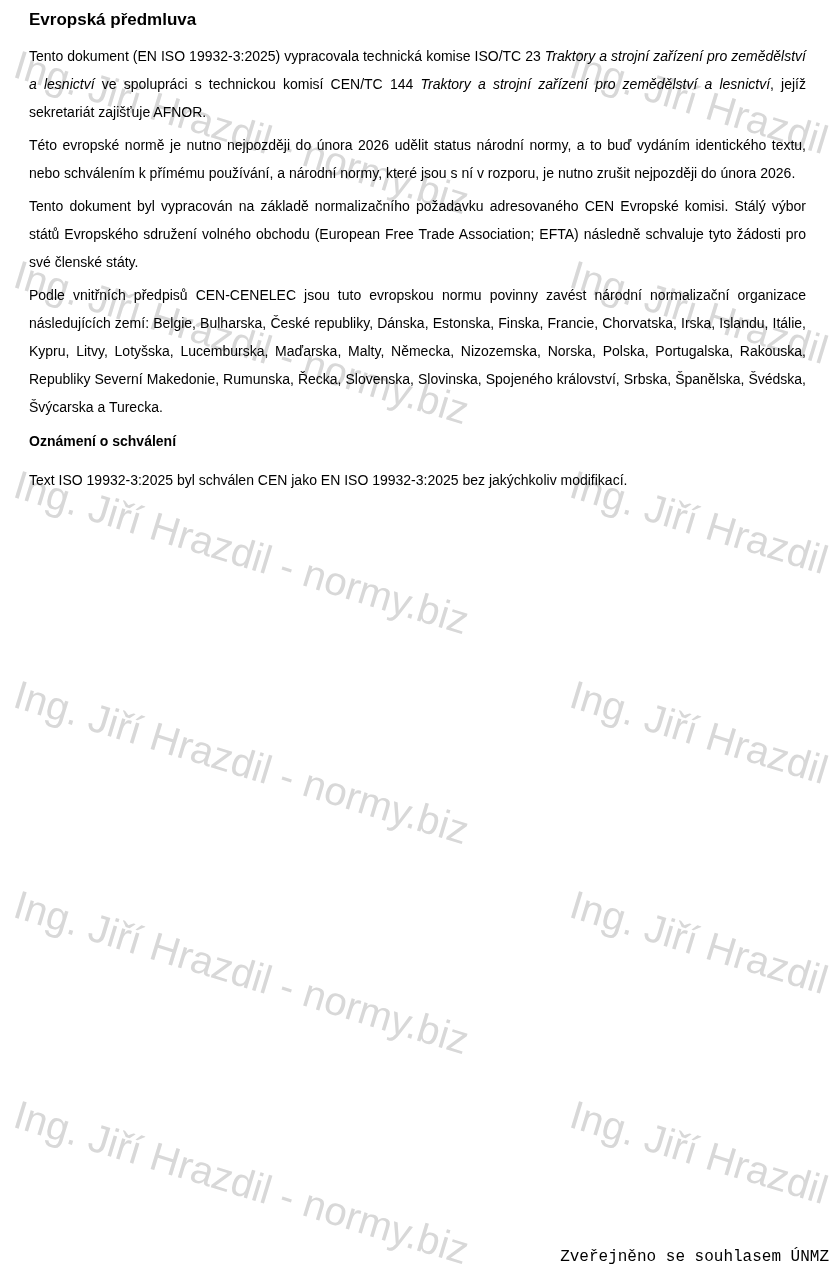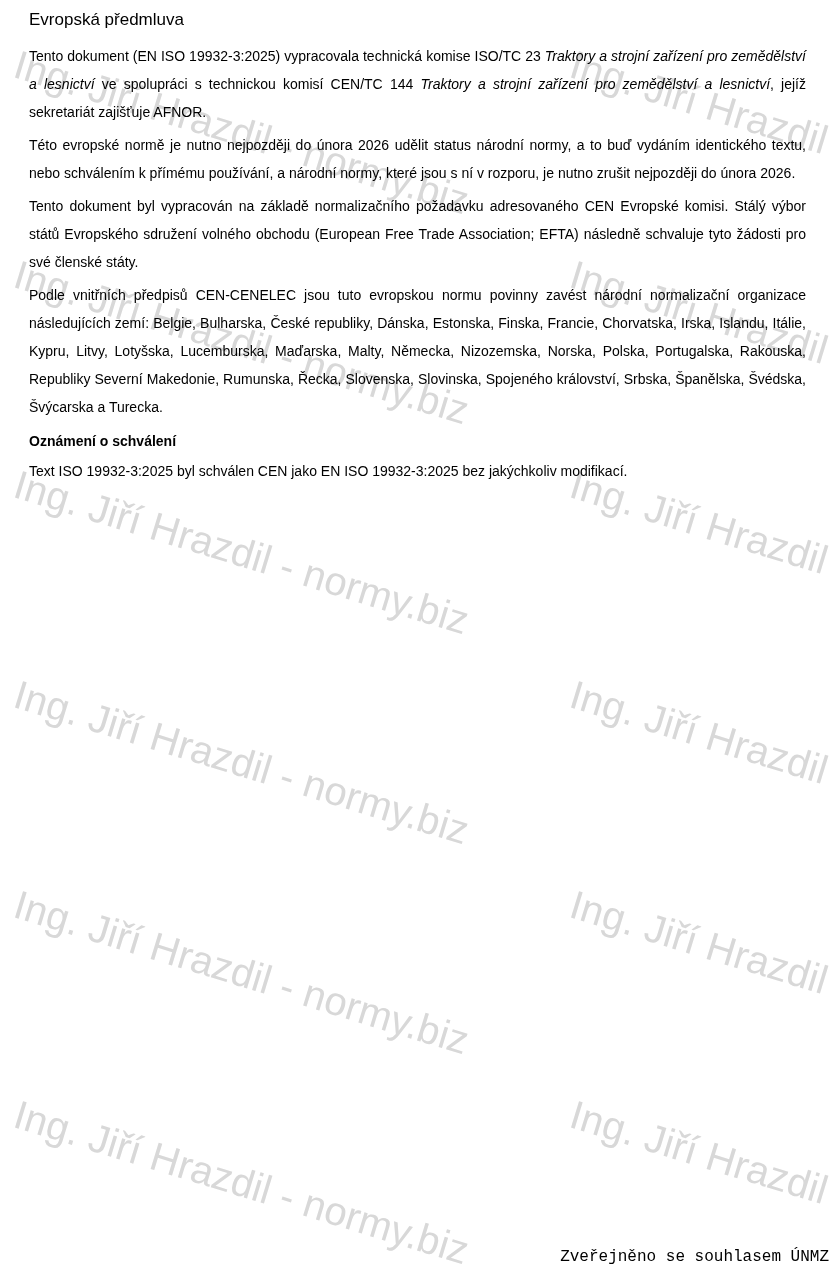--- a/index.html
+++ b/index.html
@@ -37,36 +37,36 @@
   .src-header {
     text-align: center;
     font-family: "Liberation Mono", monospace;
     font-size: 16px;
     line-height: 19px;
     color: #000;
   }
   h1.doc-title {
     font-size: 17px;
     line-height: 20px;
-    font-weight: normal;
+    font-weight: bold;
     margin: 8px 0 12px 0;
     color: #000;
   }
   p.body-par {
     font-size: 14px;
     line-height: 28px;
     text-align: justify;
     margin: 2px 0 5px 0;
     color: #000;
   }
   h2.doc-subtitle {
     font-size: 14px;
     line-height: 17px;
     font-weight: bold;
-    margin: 12px 0 7px 0;
+    margin: 12px 0 16px 0;
     color: #000;
   }
   .page-footer {
     position: absolute;
     left: 0;
     right: 6px;
     bottom: 3px;
     text-align: right;
     font-family: "Liberation Mono", monospace;
     font-size: 16px;

